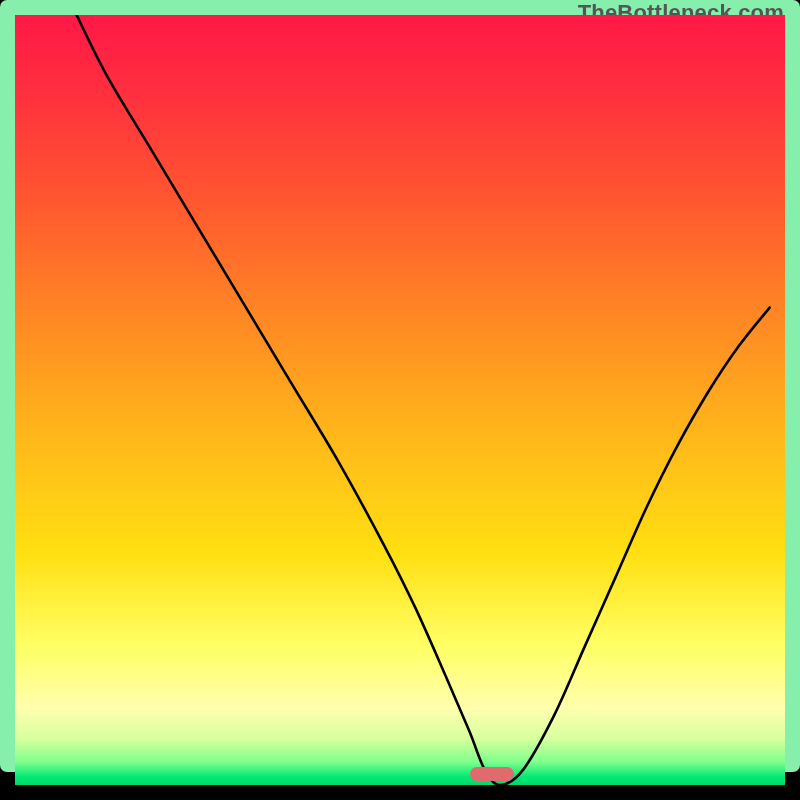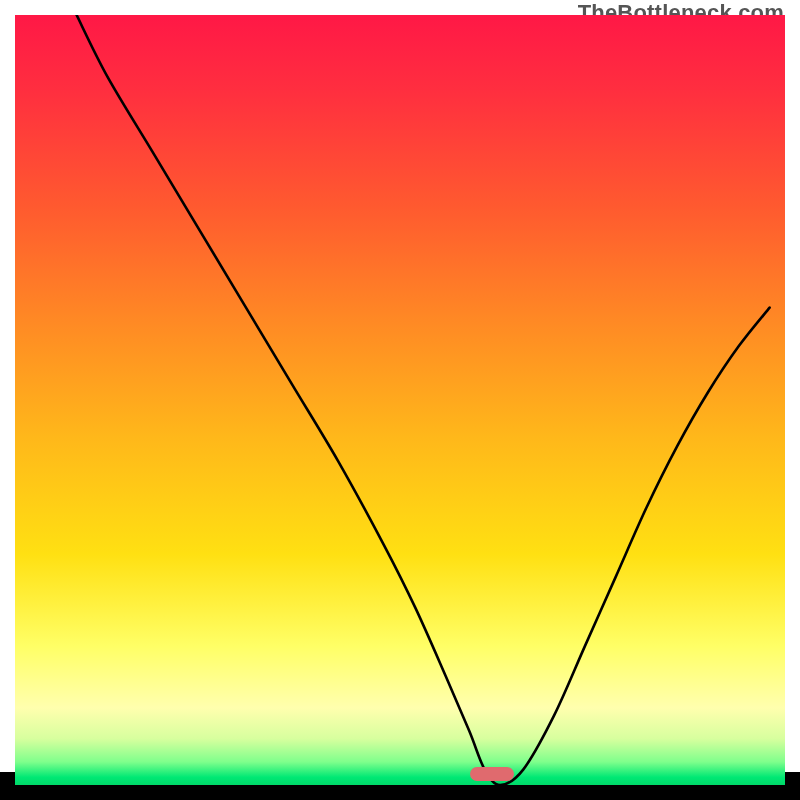--- a/index.html
+++ b/index.html
@@ -9,21 +9,22 @@
     height: 800px;
     background: #000;
     overflow: hidden;
   }
   .frame {
     position: absolute;
     left: 0;
     top: 0;
     width: 800px;
     height: 772px;
-    background: #ffffff;
+    background: #86efac;
+    border-radius: 7px;
   }
   .plot-area {
     position: absolute;
     left: 15px;
     top: 15px;
     width: 770px;
     height: 770px;
   }
   .gradient {
     position: absolute;

